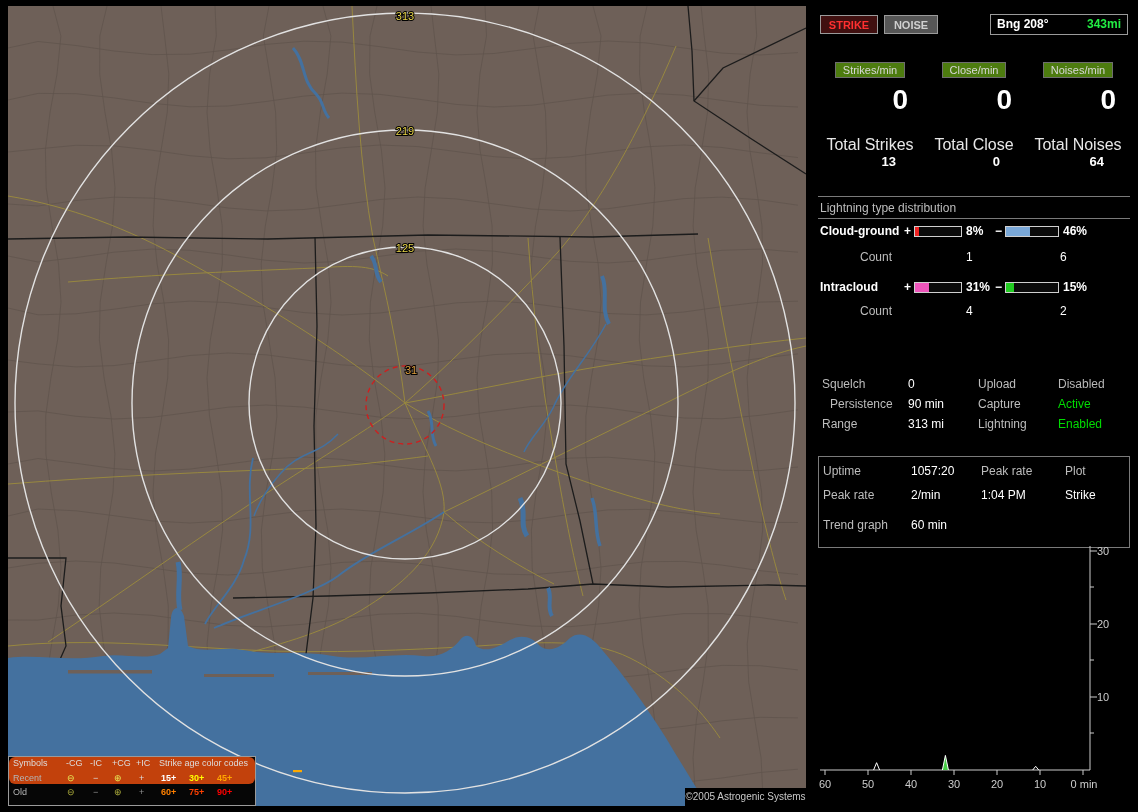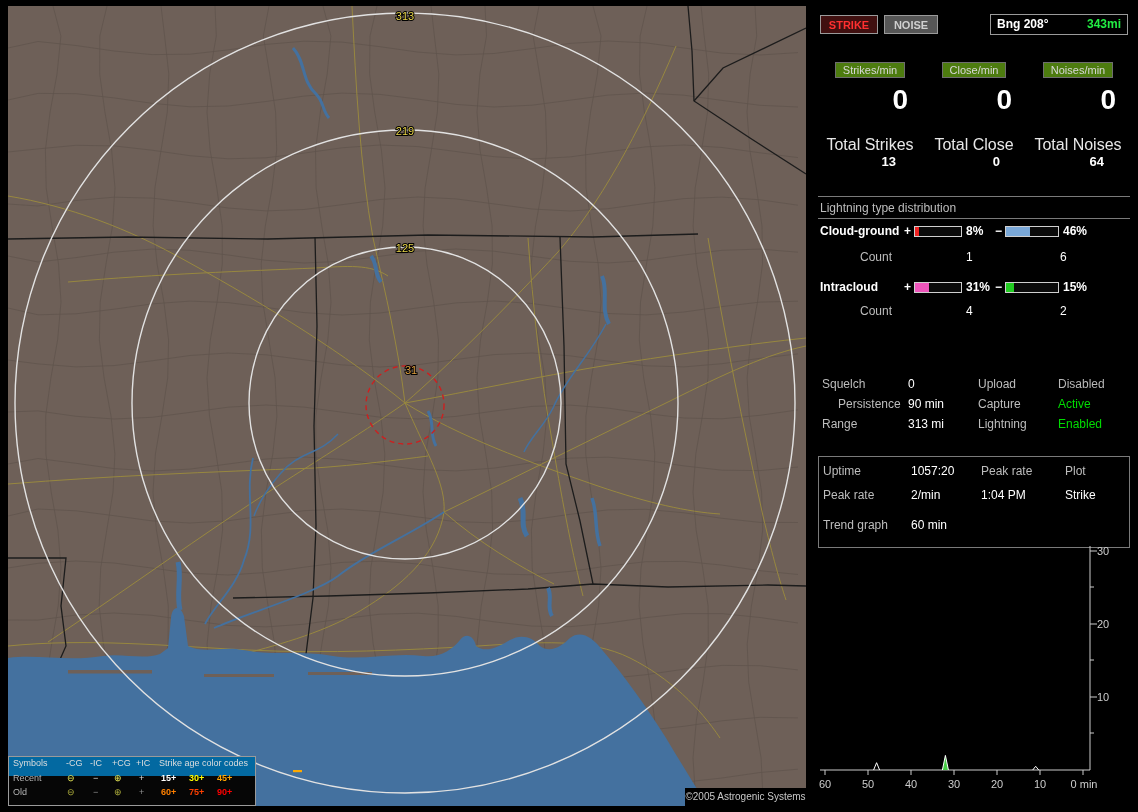--- a/index.html
+++ b/index.html
@@ -3,21 +3,21 @@
 <meta charset="utf-8">
 <style>
   * { margin:0; padding:0; box-sizing:border-box; }
   html,body { background:#000; width:1138px; height:812px; font-family:"Liberation Sans",sans-serif; }
   #root { position:relative; width:1138px; height:812px; background:#000; overflow:hidden; }
   #map { position:absolute; left:8px; top:6px; width:798px; height:800px; overflow:hidden; }
   #map svg text { font-family:"Liberation Sans",sans-serif; }
 
   
   #legend { position:absolute; left:0; top:750px; width:248px; height:50px; background:#060606; border:1px solid #9a9a9a; font-size:9px; color:#ccc; overflow:hidden; }
-  .lg-header { position:absolute; top:0; left:0; width:100%; height:19px; background:#0369a1; }
+  .lg-header { position:absolute; top:0; left:0; width:100%; height:27px; background:#c2410c;border-radius:6px; }
   .lg-header span { position:absolute; top:1px; color:#ddd; }
   .lg-row { position:absolute; left:0; width:100%; height:13px; }
   .lg-row span { position:absolute; }
   .lg-label { color:#b5b5b5; }
   .lg-age { font-weight:bold; }
 
   #copyright { position:absolute; left:677px; top:782px; width:121px; height:18px; background:#000; color:#c8c8c8; font-size:10px; text-align:center; padding-top:3px; }
 
   
   #panel { position:absolute; left:818px; top:8px; width:312px; height:798px; color:#ddd; font-size:12px; }
@@ -269,21 +269,21 @@
     </div>
 
 
     <div class="abs setrow" style="top:369px">
       <span class="lbl" style="left:4px">Squelch</span>
       <span class="val" style="left:90px">0</span>
       <span class="lbl" style="left:160px">Upload</span>
       <span class="val" style="left: 240px; color: rgb(184, 184, 184);">Disabled</span>
     </div>
     <div class="abs setrow" style="top:389px">
-      <span class="lbl" style="left:20px">Persistence</span>
+      <span class="lbl" style="left:12px">Persistence</span>
       <span class="val" style="left:90px">90 min</span>
       <span class="lbl" style="left:160px">Capture</span>
       <span class="val" style="left: 240px; color: rgb(0, 221, 0);">Active</span>
     </div>
     <div class="abs setrow" style="top:409px">
       <span class="lbl" style="left:4px">Range</span>
       <span class="val" style="left:90px">313 mi</span>
       <span class="lbl" style="left:160px">Lightning</span>
       <span class="val" style="left: 240px; color: rgb(0, 221, 0);">Enabled</span>
     </div>

